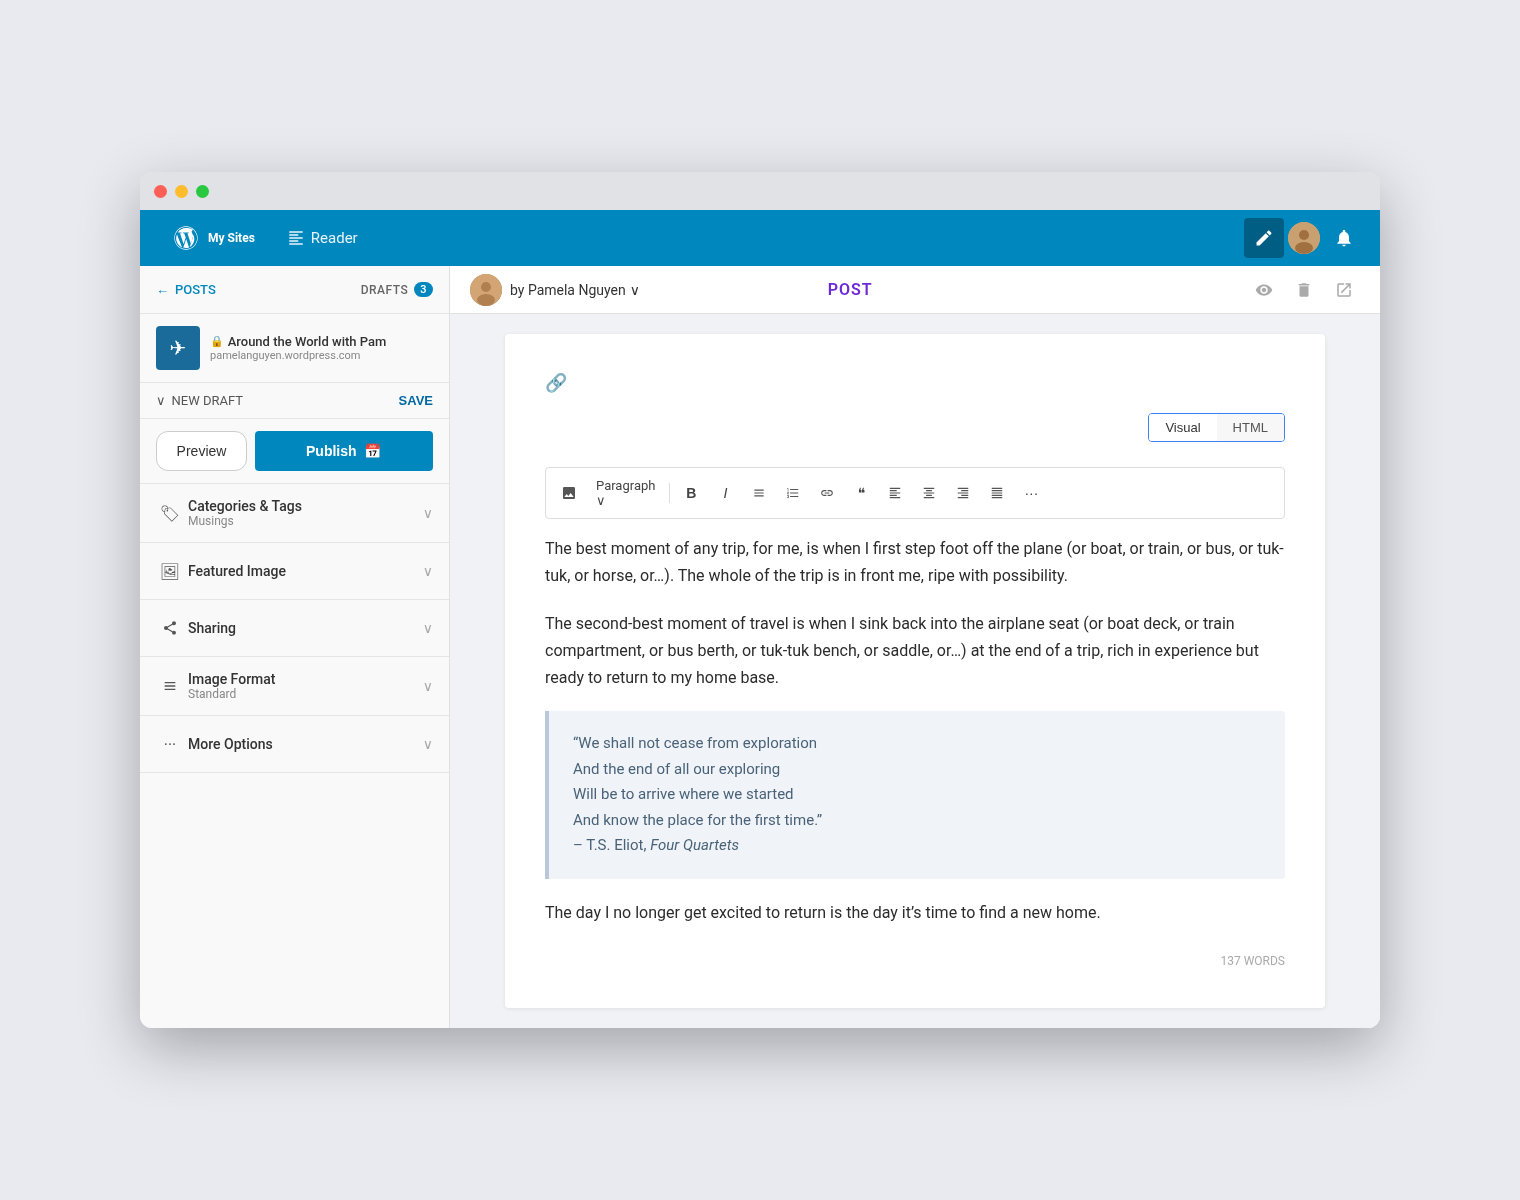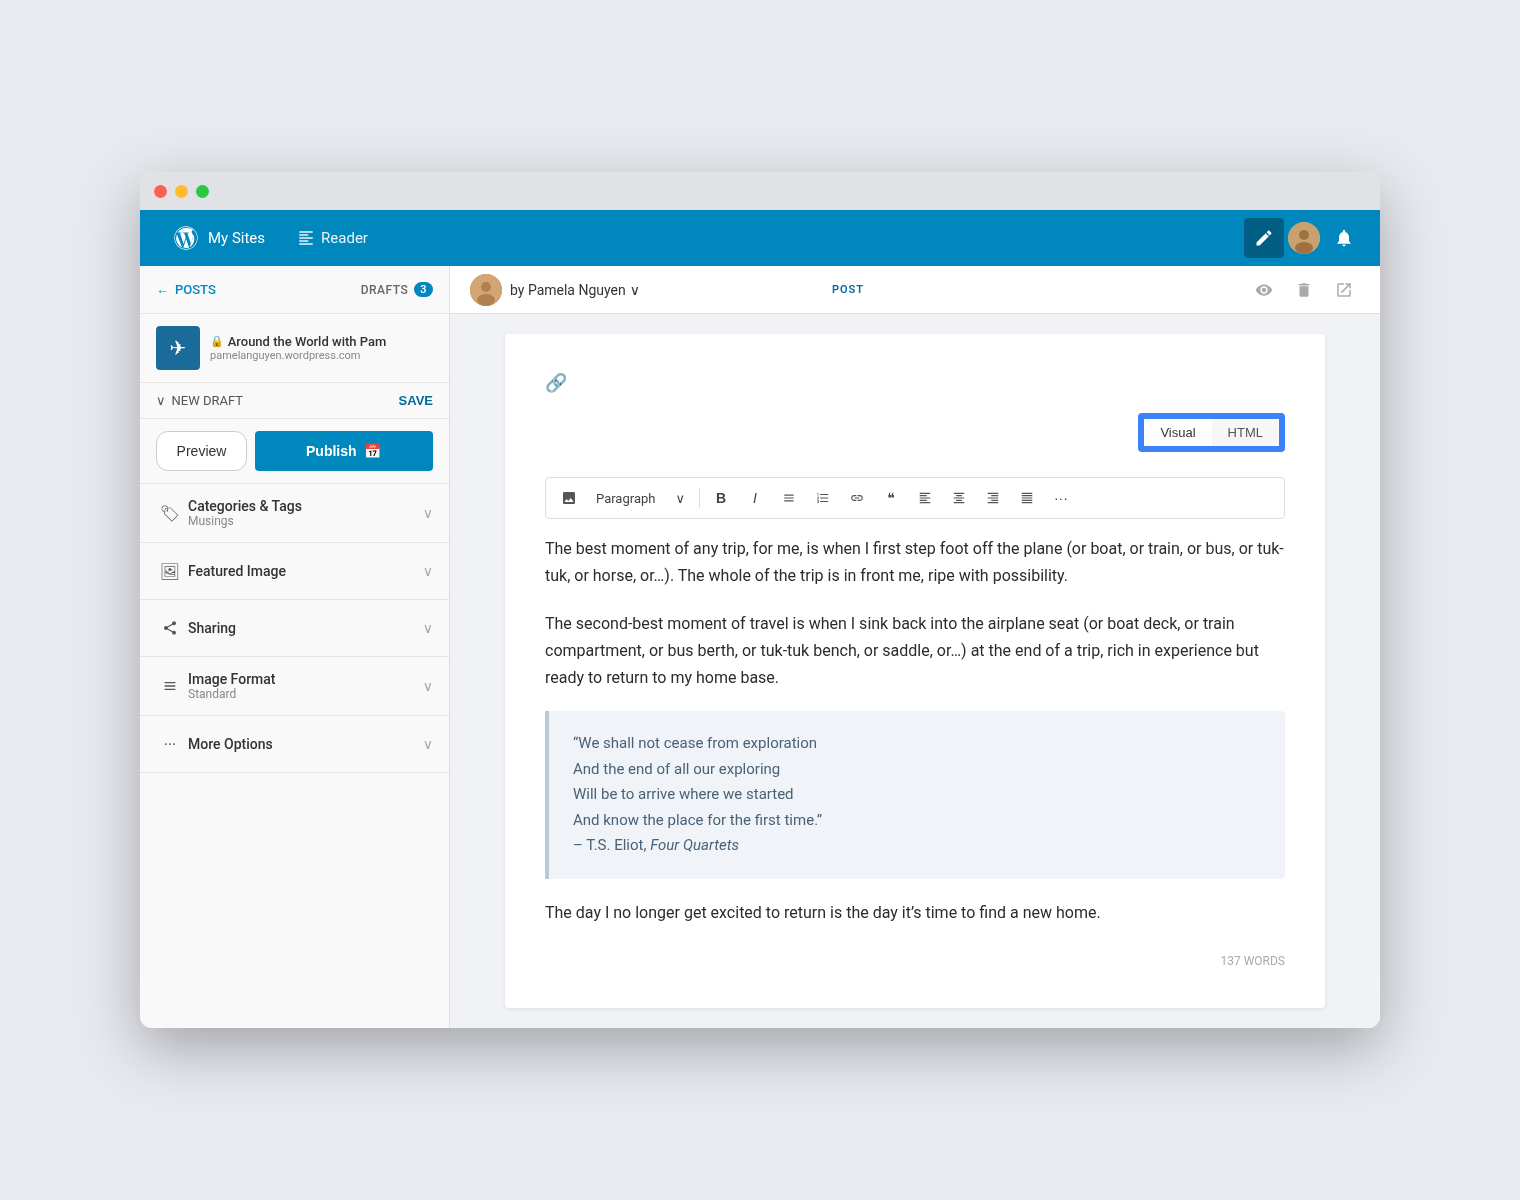--- a/index.html
+++ b/index.html
@@ -40,22 +40,22 @@
       display: flex;
       align-items: center;
       padding: 0 16px;
       gap: 0;
     }
     .nav-brand {
       display: flex;
       align-items: center;
       gap: 8px;
       color: white;
-      font-size: 15px;
-      font-weight: 400;
+      font-size: 12px;
+      font-weight: 700;
       padding: 0 16px;
       cursor: pointer;
       text-align: center;
     }
     .wp-logo {
       width: 28px;
       height: 28px;
       fill: white;
     }
     .nav-item {
@@ -353,21 +353,21 @@
       font-size: 32px;
       font-weight: 700;
       color: #1a1a1a;
       line-height: 1.2;
     }
 
     .editor-tabs {
       display: flex;
       justify-content: flex-end;
       margin-bottom: 25px;
-      border: 6px solid #3b82f6;
+      border: 1px solid #3b82f6;
       border-radius: 4px;
       overflow: hidden;
       width: fit-content;
       margin-left: auto;
     }
     .editor-tab {
       padding: 6px 16px;
       font-size: 13px;
       color: #555;
       cursor: pointer;
@@ -404,27 +404,28 @@
       font-size: 14px;
     }
     .toolbar-divider {
       width: 1px;
       height: 20px;
       background: #ddd;
       margin: 0 2px;
     }
     .paragraph-select {
       display: flex;
-      gap: 20px;
+      gap: 0;
       padding: 4px 8px;
       border: none;
       background: none;
       cursor: pointer;
       font-size: 13px;
       color: #444;
+      flex-direction: column;
     }
 
     .post-body {
       font-size: 16px;
       line-height: 1.7;
       color: #2c2c2c;
     }
     .post-body p {
       margin-bottom: 20px;
     }
@@ -450,23 +451,23 @@
       padding: 8px 0 0;
     }
 
     
     .content-header-inner {
       display: flex;
       align-items: center;
       width: 100%;
     }
     .post-type-label {
-      font-size: 11px;
+      font-size: 16px;
       font-weight: 600;
-      color: #0369a1;
+      color: #6d28d9;
       text-transform: uppercase;
       letter-spacing: 1px;
       margin: 12px auto;
     }
   </style>
 </head>
 <body>
 
 <div class="window">
 

